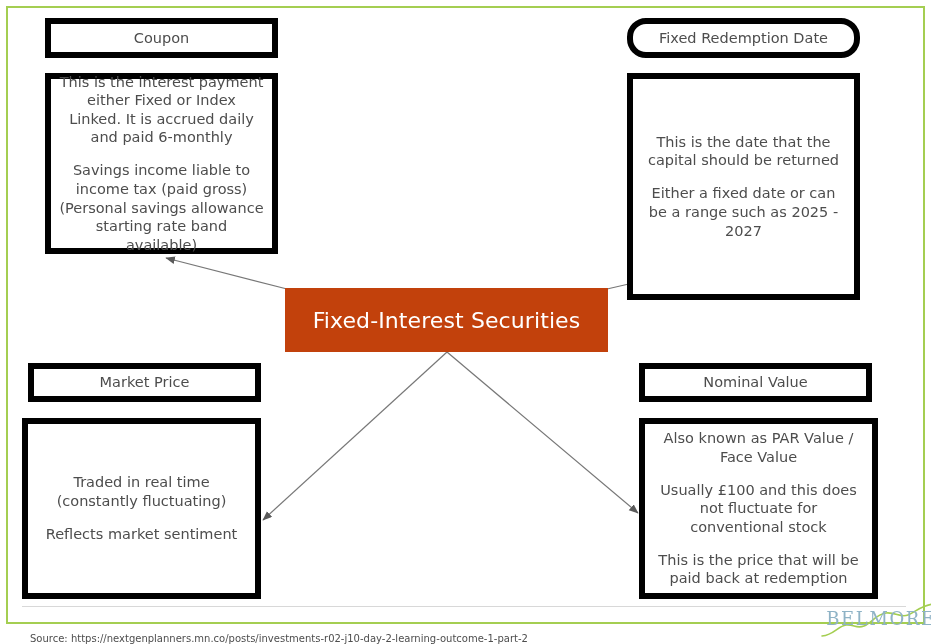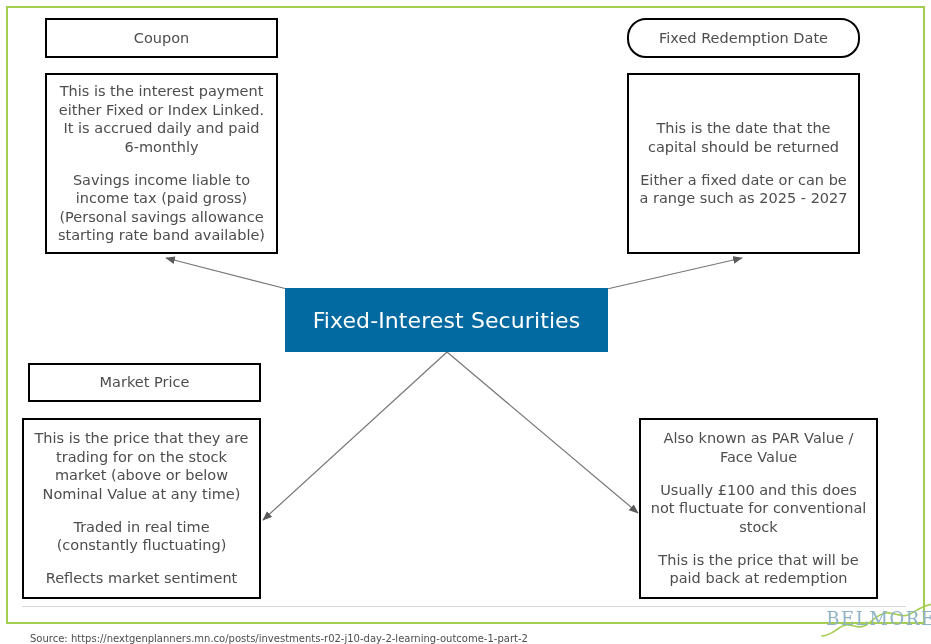--- a/index.html
+++ b/index.html
@@ -33,21 +33,21 @@
     position: absolute;
     left: 0;
     top: 0;
     width: 931px;
     height: 644px;
   }
 
   .node {
     position: absolute;
     box-sizing: border-box;
-    border: 2px solid #000000;
+    border: 6px solid #000000;
     background: #ffffff;
     color: #4d4d4d;
     display: flex;
     align-items: center;
     justify-content: center;
     text-align: center;
     line-height: 1.28;
   }
   .node.header {
     font-size: 14.5px;
@@ -62,36 +62,36 @@
   .node.body .para + .para {
     margin-top: 1.0em;
   }
   .node .inner {
     width: 100%;
   }
 
   #center-node {
     position: absolute;
     box-sizing: border-box;
-    background: #0369a1;
+    background: #c2410c;
     border: none;
     color: #ffffff;
     display: flex;
     align-items: center;
     justify-content: center;
     text-align: center;
     font-size: 22px;
     letter-spacing: 0.1px;
   }
 
   
   #n-coupon-header       { left: 45px;  top: 18px;  width: 233px; height: 40px; }
   #n-coupon-body         { left: 45px;  top: 73px;  width: 233px; height: 181px; }
   #n-redemption-header   { left: 627px; top: 18px;  width: 233px; height: 40px; border-radius: 19px; }
-  #n-redemption-body     { left: 627px; top: 73px;  width: 233px; height: 181px; }
+  #n-redemption-body     { left: 627px; top: 73px;  width: 233px; height: 227px; }
   #center-node           { left: 285px; top: 288px; width: 323px; height: 64px; }
   #n-market-header       { left: 28px;  top: 363px; width: 233px; height: 39px; align-items: center; }
   #n-market-body         { left: 22px;  top: 418px; width: 239px; height: 181px; }
   #n-nominal-header      { left: 639px; top: 363px; width: 233px; height: 39px; }
   #n-nominal-body        { left: 639px; top: 418px; width: 239px; height: 181px; }
 
   #footer-rule {
     position: absolute;
     left: 22px;
     top: 606px;
@@ -177,26 +177,28 @@
 
   <div id="center-node">
     <span>Fixed-Interest Securities</span>
   </div>
 
   <div class="node header" id="n-market-header">
     <span class="inner">Market Price</span>
   </div>
   <div class="node body" id="n-market-body">
     <div class="inner">
-      <span class="para">This is the price that they are trading for on the stock market (above or below Nominal Value at any time)</span>
       <span class="para">Traded in real time (constantly fluctuating)</span>
       <span class="para">Reflects market sentiment</span>
     </div>
   </div>
 
+  <div class="node header" id="n-nominal-header">
+    <span class="inner">Nominal Value</span>
+  </div>
   <div class="node body" id="n-nominal-body">
     <div class="inner">
       <span class="para">Also known as PAR Value / Face Value</span>
       <span class="para">Usually £100 and this does not fluctuate for conventional stock</span>
       <span class="para">This is the price that will be paid back at redemption</span>
     </div>
   </div>
 
   <div id="footer-rule"></div>
   <div id="source-text">Source: https://nextgenplanners.mn.co/posts/investments-r02-j10-day-2-learning-outcome-1-part-2</div>

